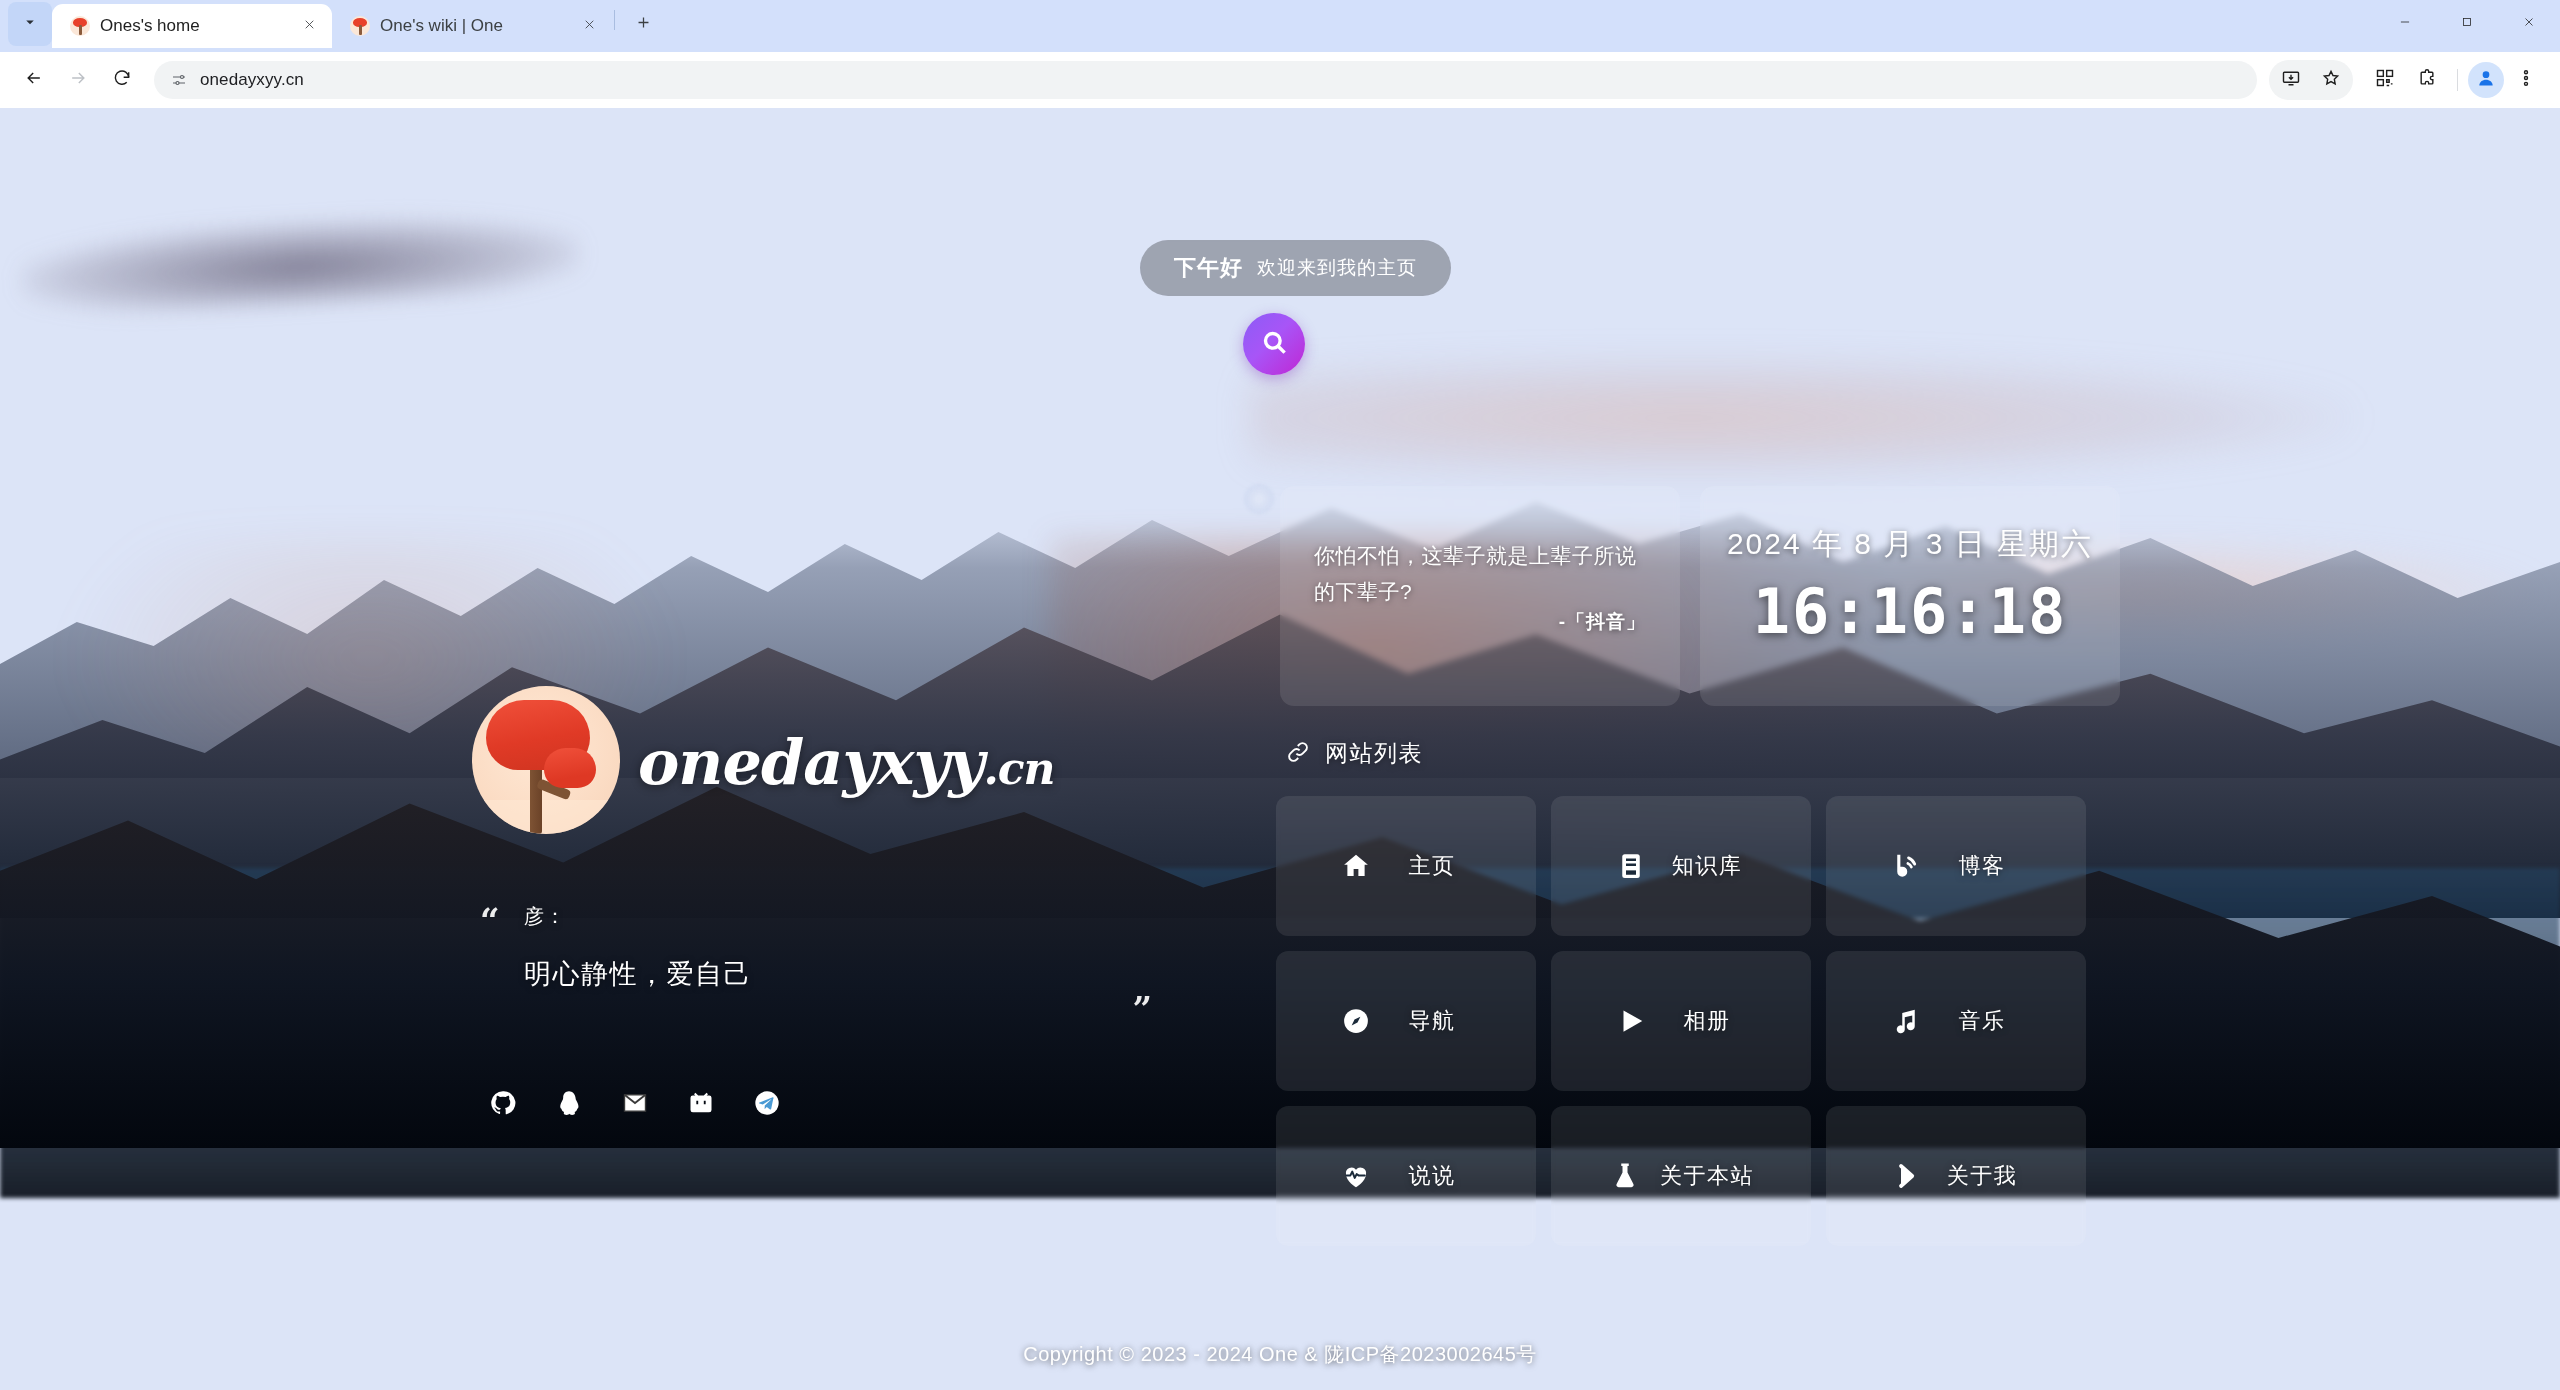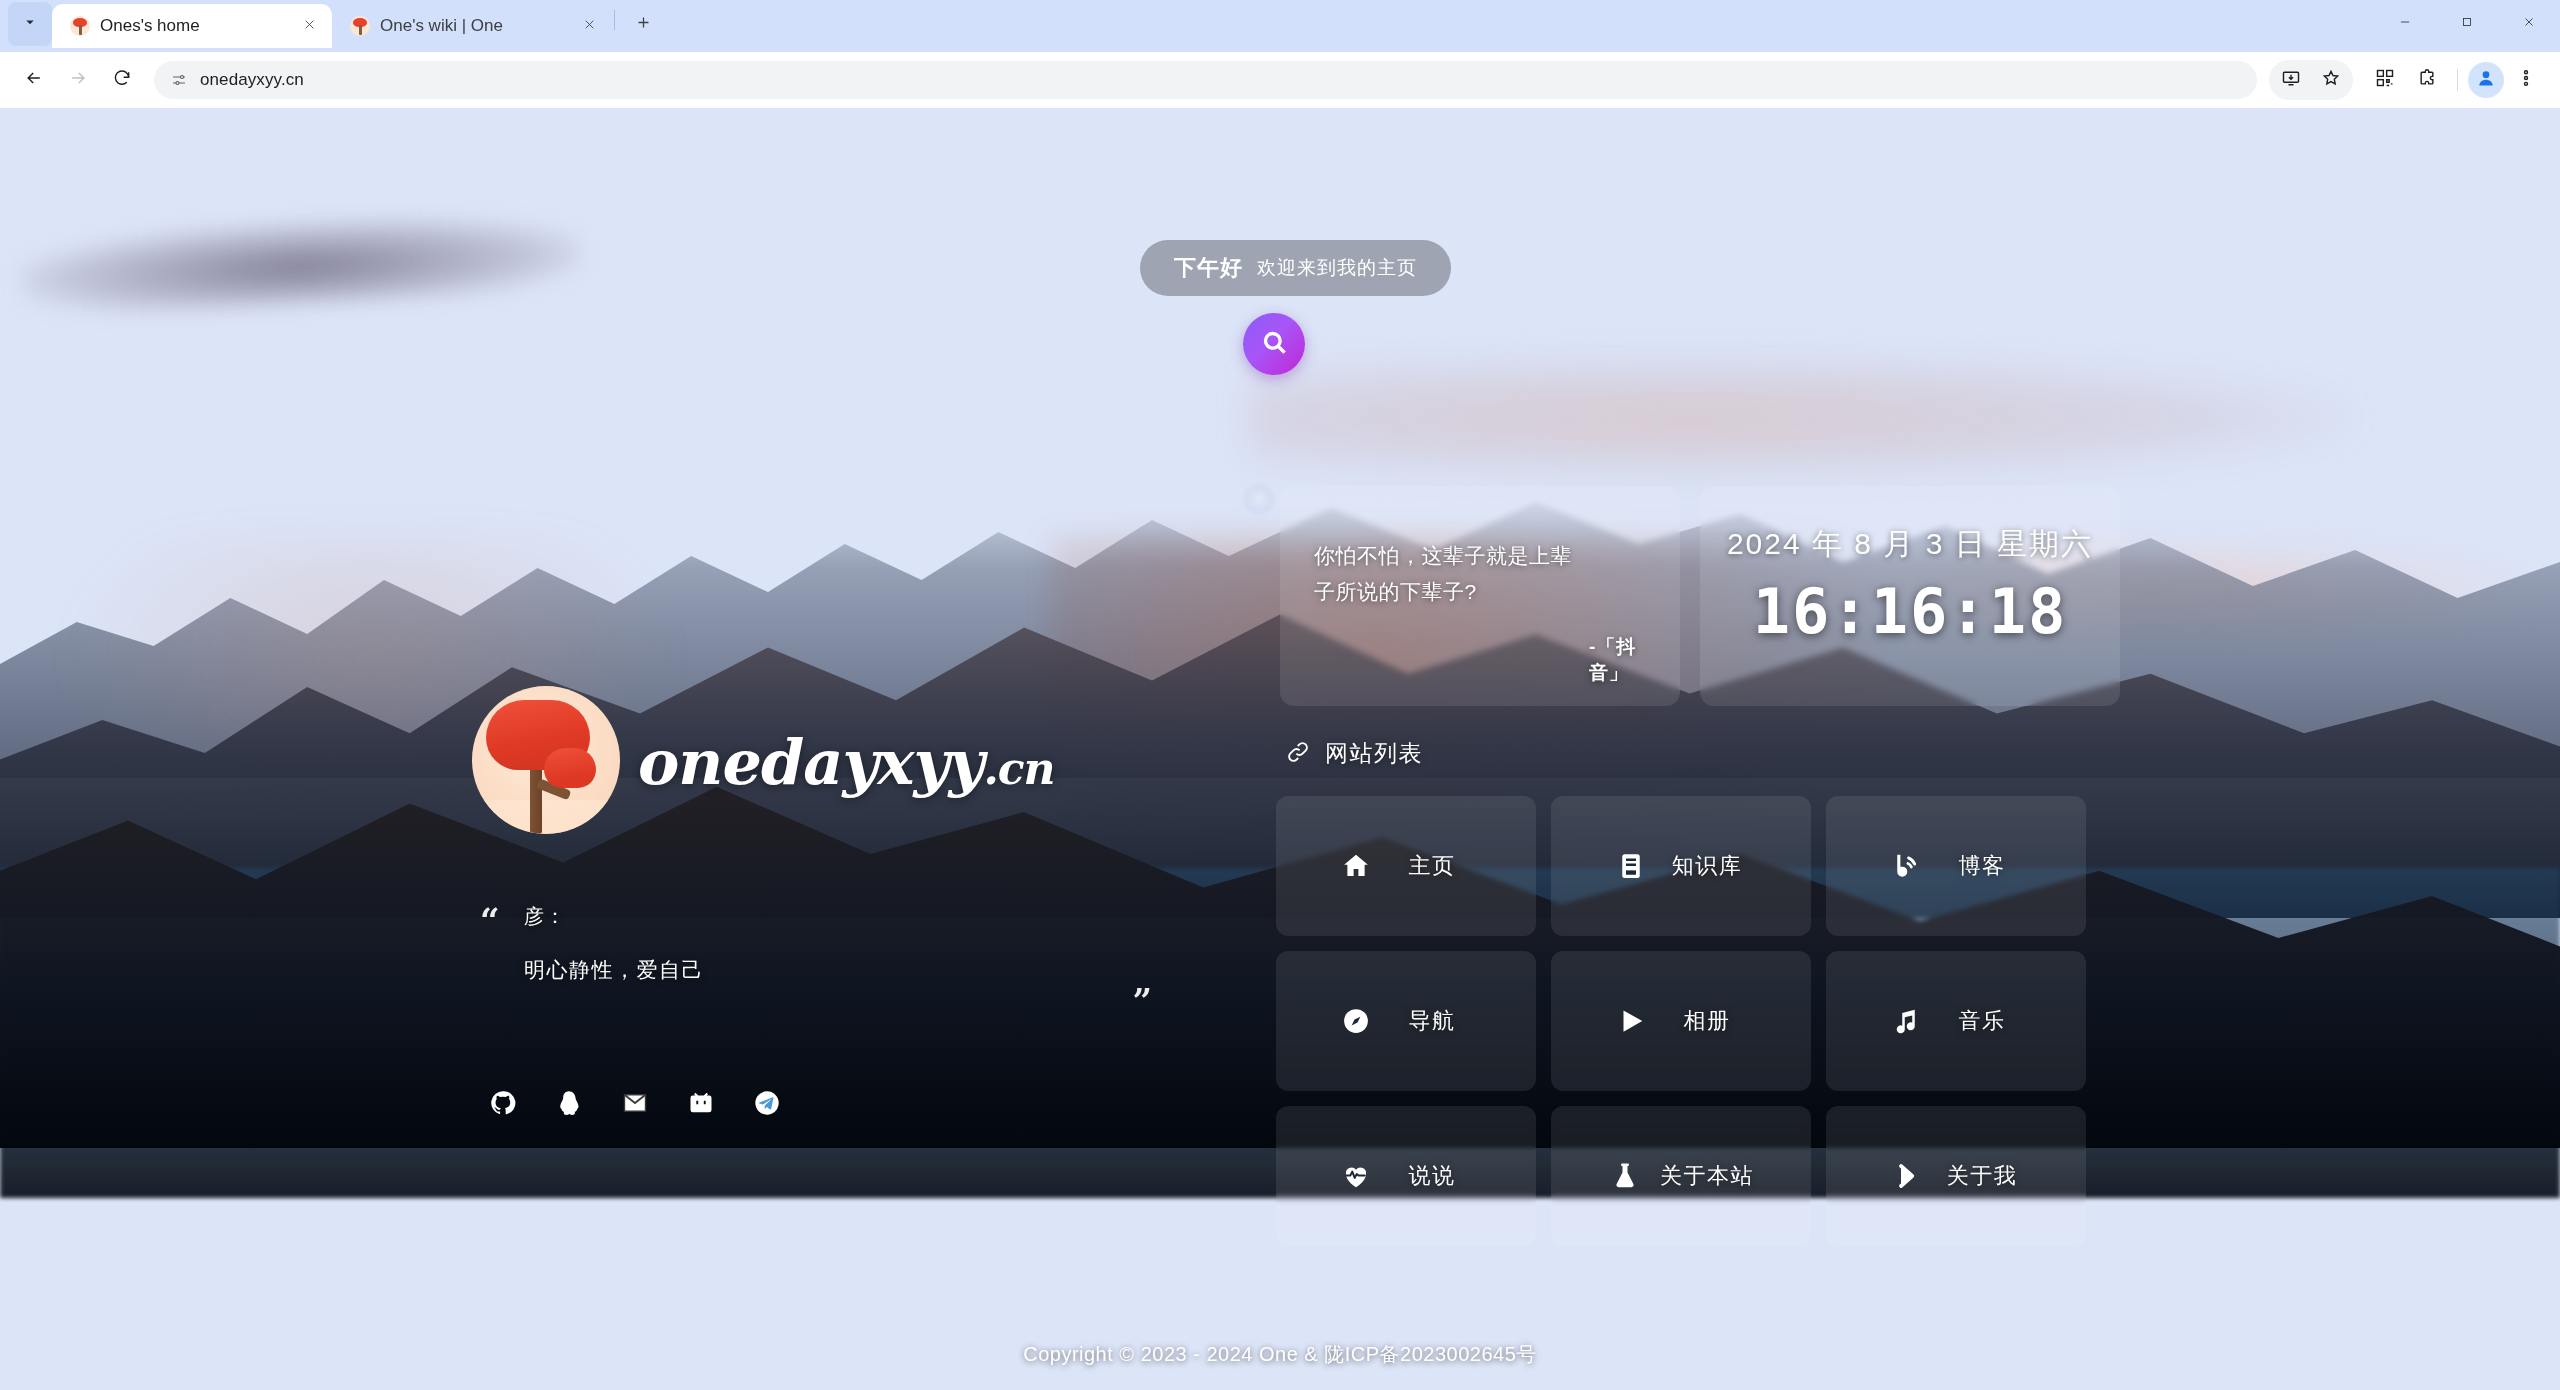--- a/index.html
+++ b/index.html
@@ -407,21 +407,21 @@
   }
   .quoteblock .q-author {
     margin-left: 44px;
     font-size: 20px;
     letter-spacing: 1px;
     margin-bottom: 26px;
     text-shadow: 0 1px 6px rgba(0,0,0,0.5);
   }
   .quoteblock .q-text {
     margin-left: 44px;
-    font-size: 21px;
+    font-size: 27px;
     letter-spacing: 1.5px;
     text-shadow: 0 1px 6px rgba(0,0,0,0.5);
   }
 
   .socials {
     position: absolute;
     left: 488px; top: 980px;
     display: flex;
     gap: 36px;
   }
@@ -436,21 +436,21 @@
   .card-quote {
     position: absolute;
     left: 1280px; top: 378px;
     width: 400px; height: 220px;
     background: rgba(255,255,255,0.10);
     backdrop-filter: blur(3px);
     border-radius: 14px;
     padding: 52px 34px 20px 34px;
     color: #ffffff;
     display: flex;
-    flex-direction: row;
+    flex-direction: column;
     justify-content: flex-start;
   }
   .card-quote .cq-text {
     font-size: 21px;
     line-height: 1.7;
     letter-spacing: 0.5px;
     text-shadow: 0 1px 6px rgba(0,0,0,0.55);
   }
   .card-quote .cq-src {
     align-self: flex-end;

